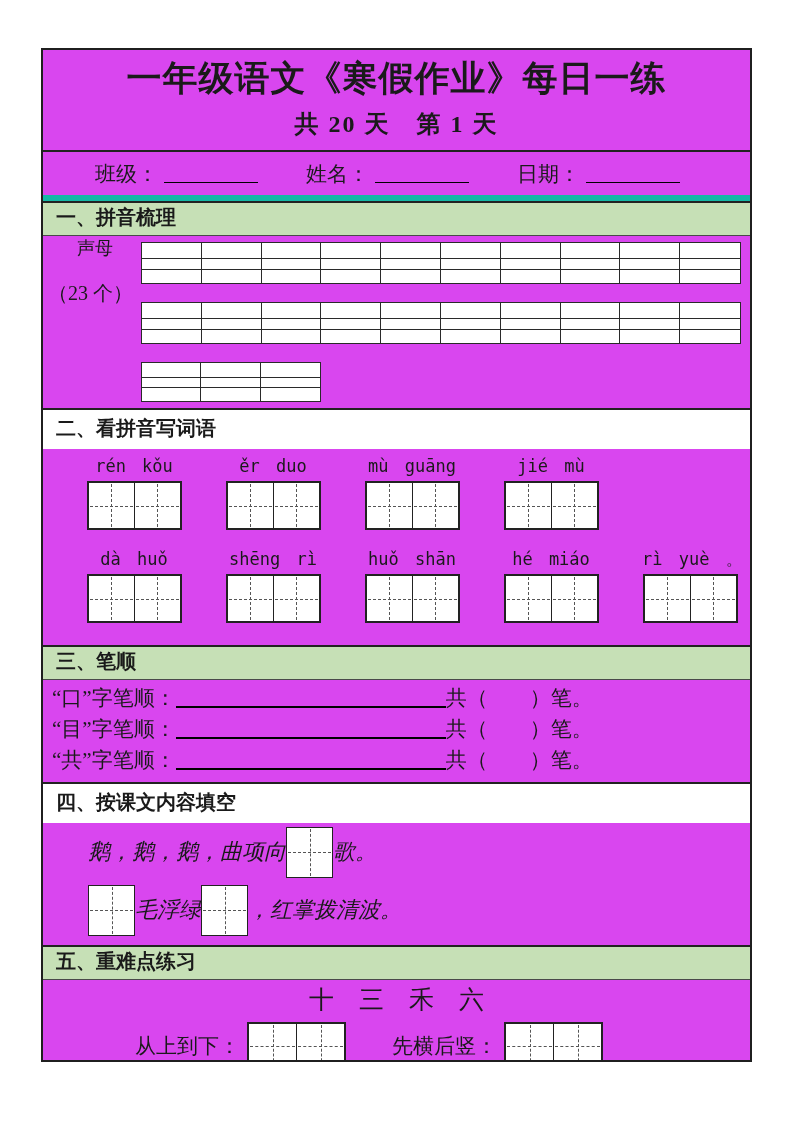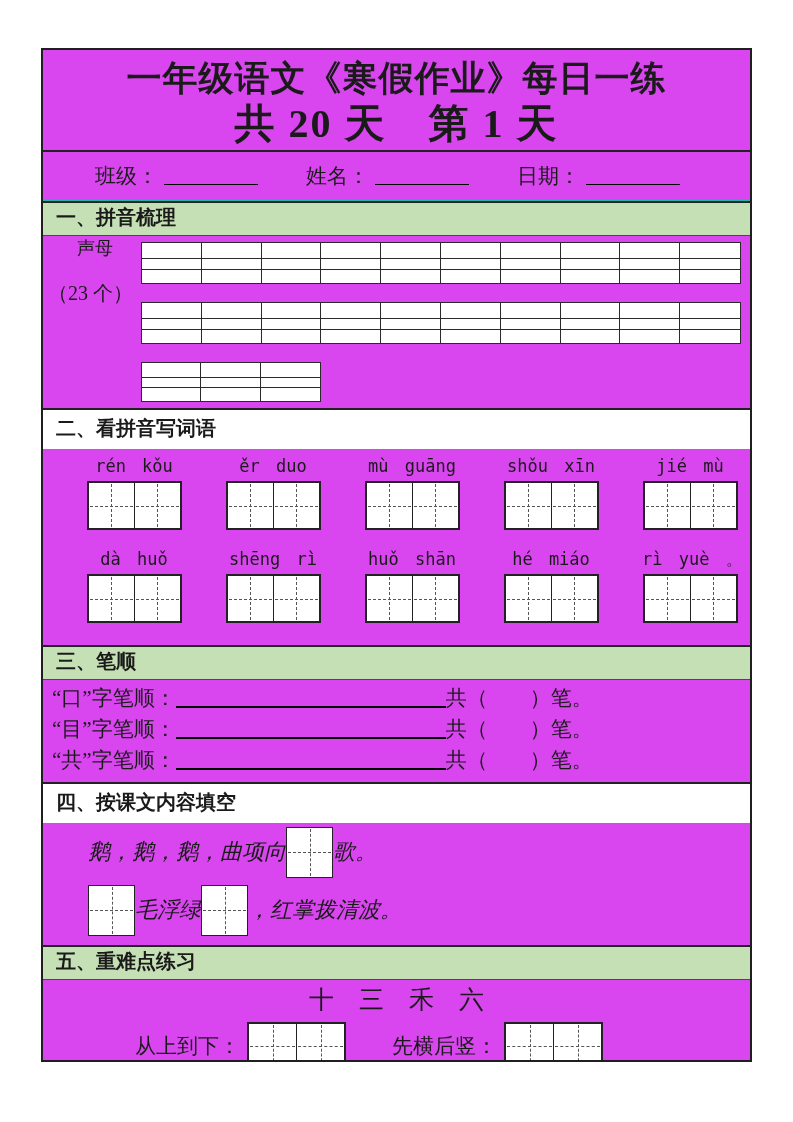--- a/index.html
+++ b/index.html
@@ -7,23 +7,23 @@
     width:793px;height:1122px;background:#ffffff;position:relative;
     font-family:"Liberation Serif","DejaVu Serif",serif;color:#1a1a1a;
   }
   .sheet{
     position:absolute;left:41px;top:48px;width:711px;height:1014px;
     border:2px solid #1f1f1f;box-sizing:border-box;background:#d946ef;overflow:hidden;
   }
   
   .title-block{height:102px;border-bottom:2.5px solid #222;text-align:center;box-sizing:border-box;padding-top:6px;}
   .t1{font-size:35px;font-weight:700;letter-spacing:1px;line-height:46px;white-space:pre;}
-  .t2{font-size:40px;font-weight:700;letter-spacing:2px;line-height:44px;white-space:pre;text-align:center;}
-  
-  .info-row{height:49px;border-bottom:2px solid #14b8a6;box-sizing:border-box;display:flex;align-items:center;padding-left:52px;gap:48px;}
+  .t2{font-size:24px;font-weight:700;letter-spacing:2px;line-height:44px;white-space:pre;text-align:center;}
+  
+  .info-row{height:49px;border-bottom:6px solid #14b8a6;box-sizing:border-box;display:flex;align-items:center;padding-left:52px;gap:48px;}
   .info-group{font-size:21px;white-space:nowrap;}
   .blank{display:inline-block;width:94px;height:20px;border-bottom:1.7px solid #000;margin-left:6px;vertical-align:-2px;}
   
   .sec{border-top:2px solid #222;}
   .sec-header{box-sizing:border-box;padding-left:13px;font-family:Liberation Mono, monospace;font-weight:700;font-size:20px;}
   .sec-header.green{height:33px;line-height:32px;background:#c6e0b6;border-bottom:1px solid #4a4a4a;}
   .sec-header.white{height:39px;line-height:40px;background:#fff;}
   
   .sec1-content{position:relative;height:172px;}
   .side1{position:absolute;left:34px;top:0;font-size:18px;}
@@ -132,30 +132,20 @@
           <div class="word-group"><div class="py">mù guāng</div><span class="tzg-pair">
               <span class="cell">
                 <i class="vd"></i>
                 <i class="hd"></i>
               </span>
               <span class="cell">
                 <i class="vd"></i>
                 <i class="hd"></i>
               </span>
             </span></div>
-          <div class="word-group"><div class="py">shǒu xīn</div><span class="tzg-pair">
-              <span class="cell">
-                <i class="vd"></i>
-                <i class="hd"></i>
-              </span>
-              <span class="cell">
-                <i class="vd"></i>
-                <i class="hd"></i>
-              </span>
-            </span></div>
           <div class="word-group"><div class="py">jié mù</div><span class="tzg-pair">
               <span class="cell">
                 <i class="vd"></i>
                 <i class="hd"></i>
               </span>
               <span class="cell">
                 <i class="vd"></i>
                 <i class="hd"></i>
               </span>
             </span></div>

